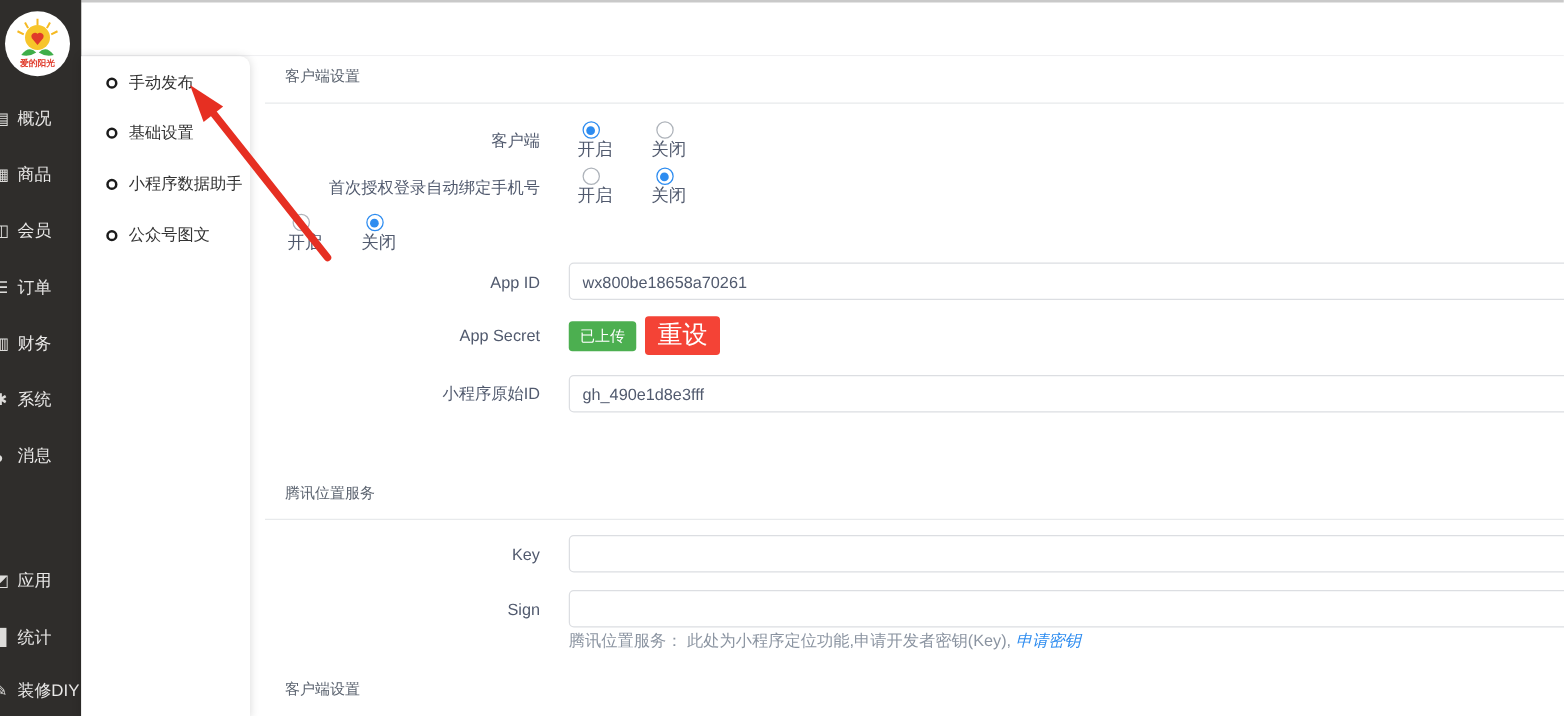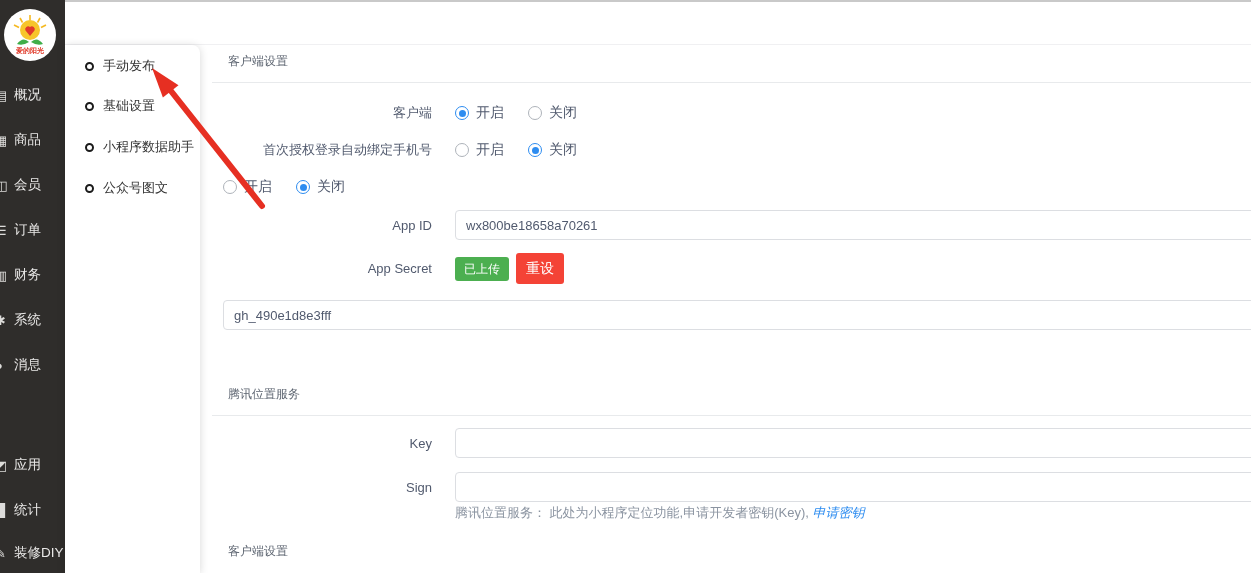--- a/index.html
+++ b/index.html
@@ -32,37 +32,37 @@
   
   .main { position:absolute; left:200px; top:45px; right:0; bottom:0; background:#fff; z-index:2; }
   .sec-title { position:absolute; left:28px; font-size:12px; color:#5c6470; }
   .sec-divider { position:absolute; left:12px; right:0; height:1px; background:#e8eaec; }
 
   .form-row { position:absolute; left:0; right:-6px; display:flex; align-items:center; }
   .row-label { width:232px; text-align:right; font-size:13px; color:#515a6e; flex:none; white-space:nowrap; }
   .row-ctrl { margin-left:23px; flex:1; display:flex; align-items:center; }
 
   
-  .radio-opt { display:flex; align-items:center; margin-right:24px; cursor:pointer; }
+  .radio-opt { display:flex; align-items:center; margin-right:24px; cursor:pointer;flex-direction:column; }
   .radio { width:14px; height:14px; border-radius:50%; border:1px solid #aeb3ba;
     background:#fff; position:relative; flex:none; }
   .radio.checked { border:1.5px solid #2d8cf0; }
   .radio.checked::after { content:""; position:absolute; left:50%; top:50%; width:7px; height:7px;
     margin:-3.5px 0 0 -3.5px; border-radius:50%; background:#2d8cf0; }
   .radio-txt { font-size:14px; color:#515a6e; margin-left:7px; }
 
   
   .text-input { height:30px; width:100%; border:1px solid #dcdee2; border-radius:4px;
     font-size:13px; color:#515a6e; padding:0 10px; outline:none; background:#fff;
     font-family:"Liberation Sans","DejaVu Sans",sans-serif; }
 
   .tag-green { height:24px; line-height:24px; padding:0 9px; background:#4caf50; color:#fff;
     font-size:12px; border-radius:3px; display:inline-block; }
   .btn-red { height:31px; line-height:31px; padding:0 10px; background:#f44336; color:#fff;
-    font-size:14px; border-radius:3px; border:none; cursor:pointer; margin-left:7px;
+    font-size:20px; border-radius:3px; border:none; cursor:pointer; margin-left:7px;
     font-family:"Liberation Sans","DejaVu Sans",sans-serif; }
 
   .helper { position:absolute; left:255px; font-size:13px; color:#9aa2ad; white-space:nowrap; }
   .hint-link { color:#2d8cf0; text-decoration:none; cursor:pointer;font-style:italic; }
 
   
   .arrow-overlay { position:absolute; left:0; top:0; width:1251px; height:573px;
     pointer-events:none; z-index:60; }
 </style>
 </head>
@@ -204,20 +204,21 @@
 
   <div class="form-row" style="top:208px; height:31px">
     <div class="row-label">App Secret</div>
     <div class="row-ctrl">
       <span class="tag-green">已上传</span>
       <button class="btn-red">重设</button>
     </div>
   </div>
 
   <div class="form-row" style="top:255px; height:30px">
+    <div class="row-label">小程序原始ID</div>
     <div class="row-ctrl">
       <input class="text-input" type="text" value="gh_490e1d8e3fff" style="">
     </div>
   </div>
 
   <div class="sec-title" style="top:341px">腾讯位置服务</div>
   <div class="sec-divider" style="top:370px"></div>
 
   <div class="form-row" style="top:383px; height:30px">
     <div class="row-label">Key</div>

